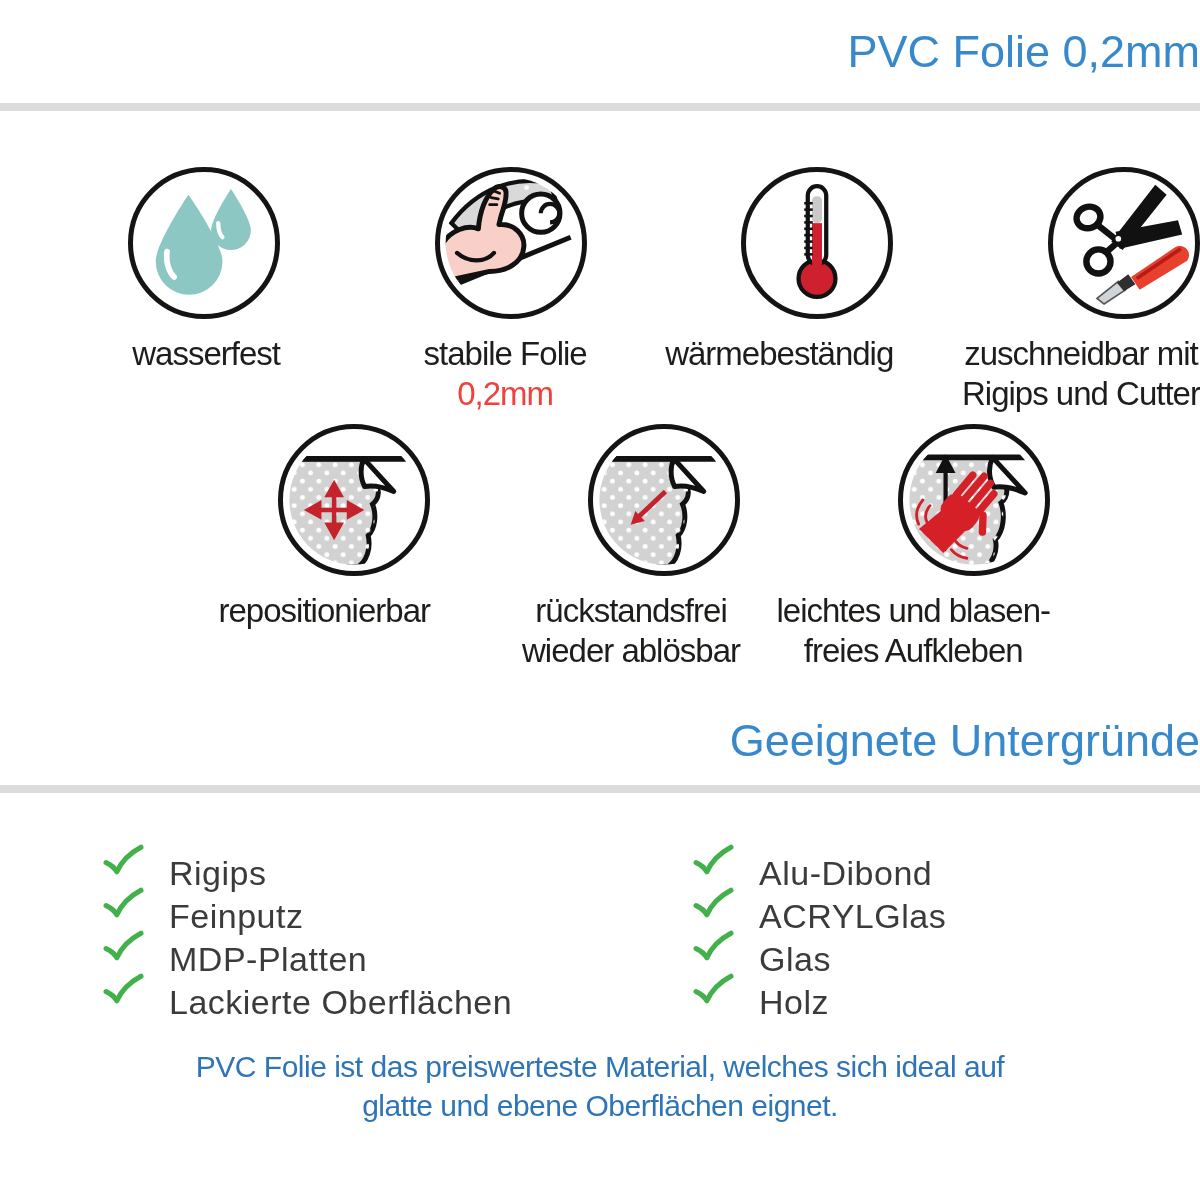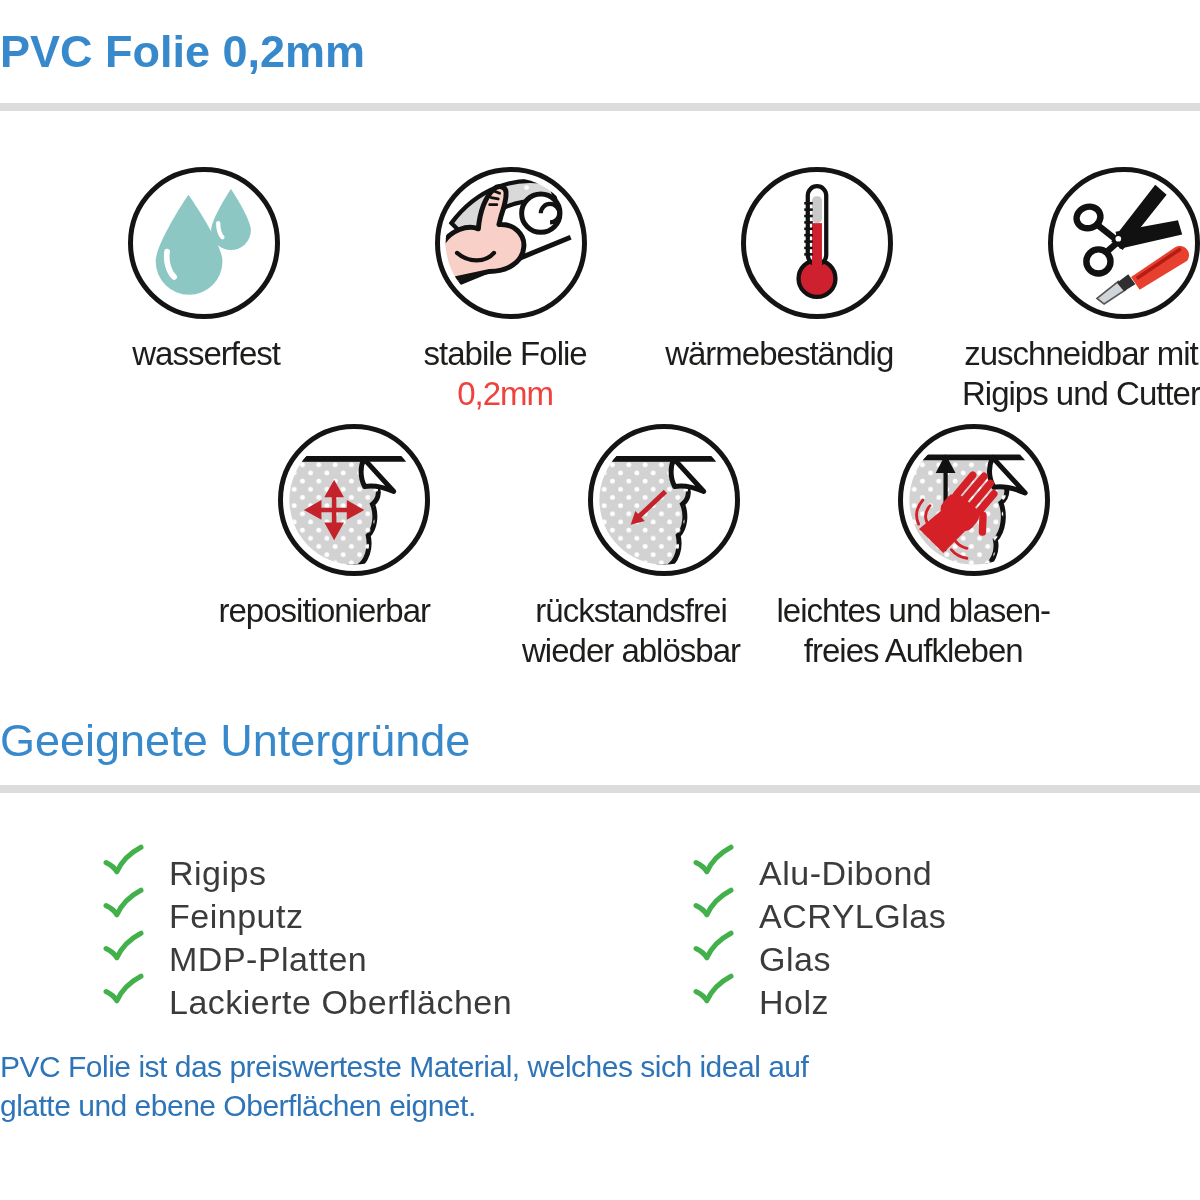--- a/index.html
+++ b/index.html
@@ -3,22 +3,22 @@
 <meta charset="utf-8">
 <style>
   * { box-sizing: border-box; }
   html,body { margin:0; padding:0; }
   body {
     width:1200px; height:1200px; background:#ffffff; overflow:hidden;
     font-family:"Liberation Sans", sans-serif;
     color:var(--text-dark,#1d1d1b);
   }
   .page-title {
-    padding-top:26px; text-align:left;
-    font-size:45px; line-height:52px; font-weight:700;
+    padding-top:26px; text-align:right;
+    font-size:45px; line-height:52px; font-weight:400;
     color:var(--accent-blue,#3889cb);
   }
   .divider { height:8px; background:var(--divider-gray,#dcdcdc); margin-top:25px; }
   .divider.second { margin-top:18px; }
 
   .feature-row { display:flex; justify-content:space-between; }
   .feature-row.row1 { margin-top:56px; }
   .feature-row.row2 { width:900px; margin:10px auto 0 auto; }
   .feature { width:280px; display:flex; flex-direction:column; align-items:flex-end; }
   .circle {
@@ -28,36 +28,36 @@
   }
   .circle svg { display:block; }
   .flabel {
     margin-top:15px; text-align:center;
     font-size:33px; line-height:40px; letter-spacing:-1px;
     color:var(--text-dark,#1d1d1b);
   }
   .flabel .subline { color:var(--label-red,#ef423c); }
 
   .section-heading {
-    margin-top:44px; text-align:left;
+    margin-top:44px; text-align:right;
     font-size:45px; line-height:52px; font-weight:500;
     color:var(--accent-blue,#3889cb);
   }
 
   .surfaces { display:flex; margin-top:46px; }
   .surface-col.left  { margin-left:103px; width:520px; }
   .surface-col.right { margin-left:70px; }
   .surface-item { display:flex; align-items:center; height:43px; }
   .surface-item svg { width:41px; height:33px; margin-right:25px; flex:none; }
   .surface-item .surface-text {
     font-size:34px; letter-spacing:0.5px; color:var(--list-text,#3b3b3b);margin-top:25px;
   }
 
   .footer-note {
-    margin-top:36px; text-align:left;
+    margin-top:36px; text-align:center;
     font-size:30px; line-height:39px; letter-spacing:-0.5px;
     color:var(--footer-blue,#2e74b8);
   }
 </style>
 </head>
 <body>
 
 <div class="page-title">PVC Folie 0,2mm</div>
 <div class="divider"></div>
 

